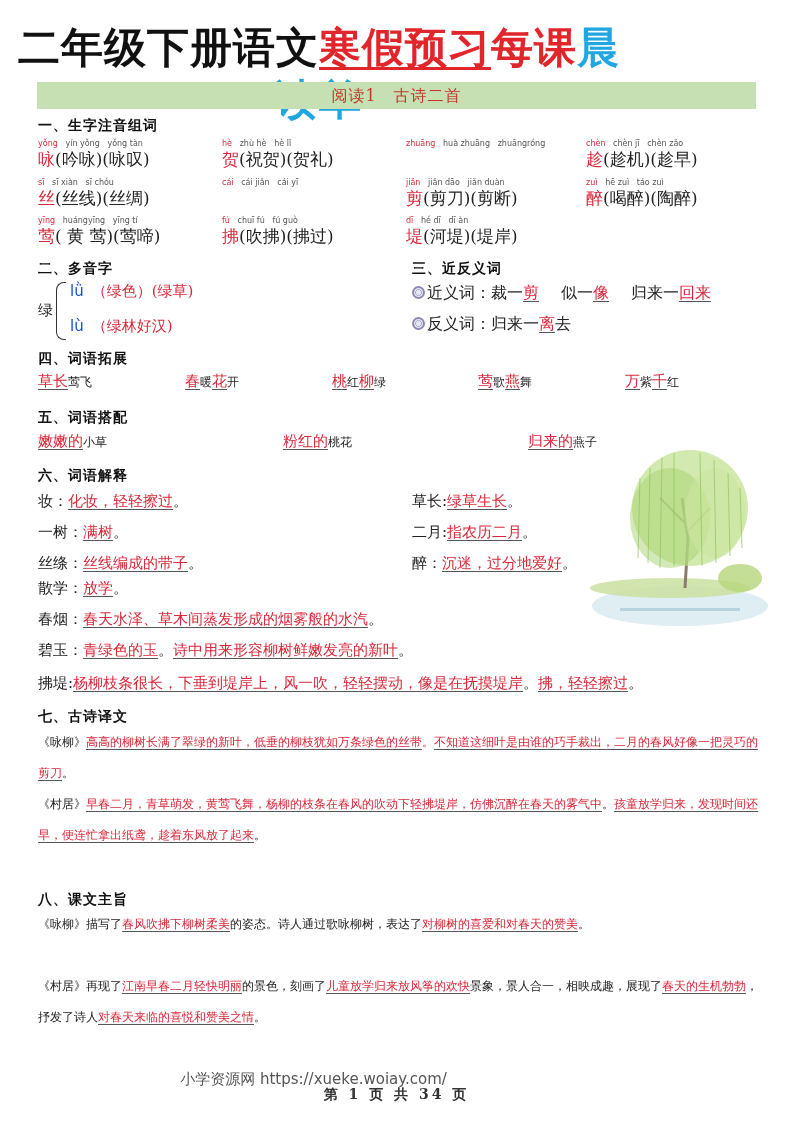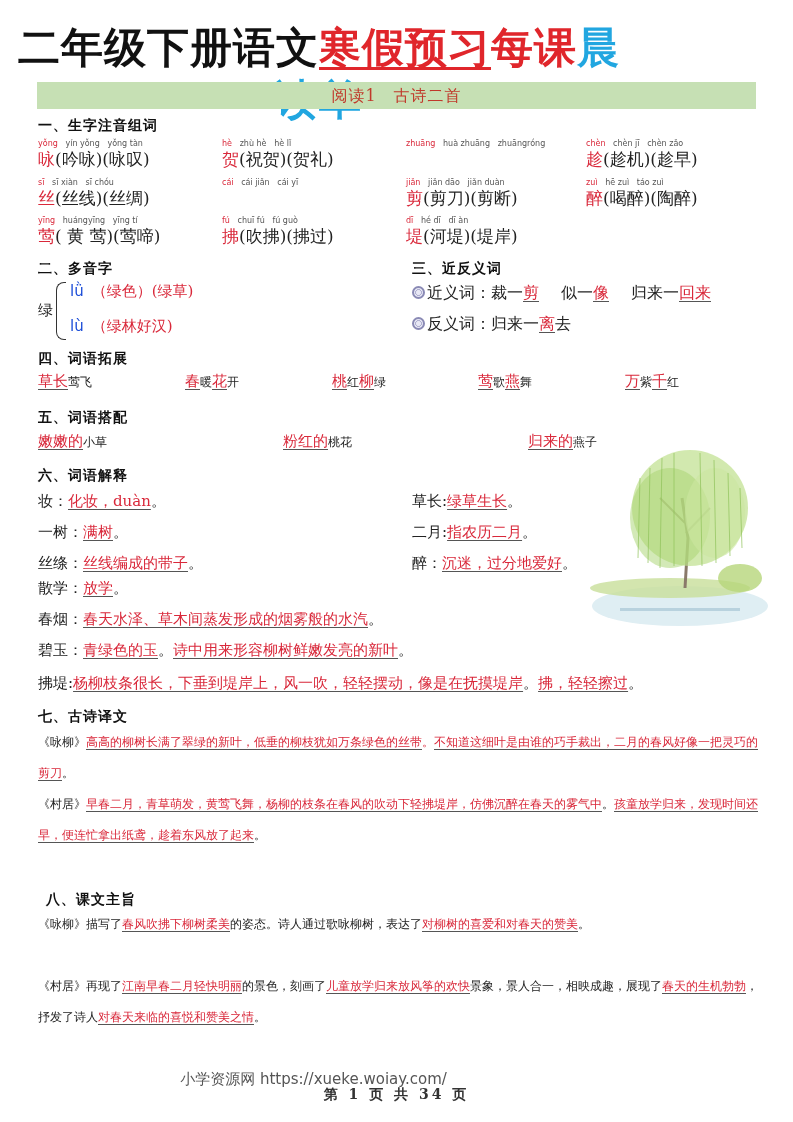--- a/index.html
+++ b/index.html
@@ -150,21 +150,21 @@
 <div class="idiom" style="left:332px;"><span class="red ul">桃</span><span class="sm">红</span><span class="red ul">柳</span><span class="sm">绿</span></div>
 <div class="idiom" style="left:478px;"><span class="red ul">莺</span><span class="sm">歌</span><span class="red ul">燕</span><span class="sm">舞</span></div>
 <div class="idiom" style="left:625px;"><span class="red ul">万</span><span class="sm">紫</span><span class="red ul">千</span><span class="sm">红</span></div>
 
 <div class="sec-h" style="top:406px;left:38px;">五、词语搭配</div>
 <div class="colloc" style="left:38px;"><span class="red ul">嫩嫩的</span><span class="sm">小草</span></div>
 <div class="colloc" style="left:283px;"><span class="red ul">粉红的</span><span class="sm">桃花</span></div>
 <div class="colloc" style="left:528px;"><span class="red ul">归来的</span><span class="sm">燕子</span></div>
 
 <div class="sec-h" style="top:464px;left:38px;">六、词语解释</div>
-<div class="def" style="top:491px;left:38px;"><span>妆：</span><span class="red ul">化妆，duàn</span><span>。</span></div>
+<div class="def" style="top:491px;left:38px;"><span>妆：</span><span class="red ul">化妆，轻轻擦过</span><span>。</span></div>
 <div class="def" style="top:491px;left:412px;"><span>草长:</span><span class="red ul">绿草生长</span><span>。</span></div>
 <div class="def" style="top:522px;left:38px;"><span>一树：</span><span class="red ul">满树</span><span>。</span></div>
 <div class="def" style="top:522px;left:412px;"><span>二月:</span><span class="red ul">指农历二月</span><span>。</span></div>
 <div class="def" style="top:553px;left:38px;"><span>丝绦：</span><span class="red ul">丝线编成的带子</span><span>。</span></div>
 <div class="def" style="top:553px;left:412px;"><span>醉：</span><span class="red ul">沉迷，过分地爱好</span><span>。</span></div>
 <div class="def" style="top:578px;left:38px;"><span>散学：</span><span class="red ul">放学</span><span>。</span></div>
 <div class="def" style="top:609px;left:38px;"><span>春烟：</span><span class="red ul">春天水泽、草木间蒸发形成的烟雾般的水汽</span><span>。</span></div>
 <div class="def" style="top:640px;left:38px;"><span>碧玉：</span><span class="red ul">青绿色的玉</span><span>。</span><span class="red ul">诗中用来形容柳树鲜嫩发亮的新叶</span><span>。</span></div>
 <div class="def" style="top:673px;left:38px;"><span>拂堤:</span><span class="red ul">杨柳枝条很长，下垂到堤岸上，风一吹，轻轻摆动，像是在抚摸堤岸</span><span>。</span><span class="red ul">拂，轻轻擦过</span><span>。</span></div>
 
@@ -188,18 +188,18 @@
     <line x1="138" y1="35" x2="140" y2="118"></line>
       <line x1="150" y1="50" x2="152" y2="110"></line>
   </g>
   <rect x="30" y="170" width="120" height="3" fill="#b8d2de"></rect>
 </svg>
 
 <div class="sec-h" style="top:705px;left:38px;">七、古诗译文</div>
 <div class="para" style="top:727px;"><span>《咏柳》</span><span class="red ul">高高的柳树长满了翠绿的新叶，低垂的柳枝犹如万条绿色的丝带</span><span class="red">。</span><span class="red ul">不知道这细叶是由谁的巧手裁出，二月的春风好像一把灵巧的剪刀</span><span>。</span></div>
 <div class="para" style="top:789px;"><span>《村居》</span><span class="red ul">早春二月，青草萌发，黄莺飞舞，杨柳的枝条在春风的吹动下轻拂堤岸，仿佛沉醉在春天的雾气中</span><span>。</span><span class="red ul">孩童放学归来，发现时间还早，便连忙拿出纸鸢，趁着东风放了起来</span><span>。</span></div>
 
-<div class="sec-h" style="top:888px;left:38px;margin-left:8px;">八、课文主旨</div>
+<div class="sec-h" style="top:888px;left:38px;">八、课文主旨</div>
 <div class="para" style="top:909px;"><span>《咏柳》</span><span>描写了</span><span class="red ul">春风吹拂下柳树柔美</span><span>的姿态。诗人通过歌咏柳树，表达了</span><span class="red ul">对柳树的喜爱和对春天的赞美</span><span>。</span></div>
 <div class="para" style="top:971px;"><span>《村居》</span><span>再现了</span><span class="red ul">江南早春二月轻快明丽</span><span>的景色，刻画了</span><span class="red ul">儿童放学归来放风筝的欢快</span><span>景象，景人合一，相映成趣，展现了</span><span class="red ul">春天的生机勃勃</span><span>，抒发了诗人</span><span class="red ul">对春天来临的喜悦和赞美之情</span><span>。</span></div>
 
 <div class="watermark">小学资源网 https://xueke.woiay.com/</div>
 <div class="pageno">第 1 页 共 34 页</div>
 
 </body></html>

